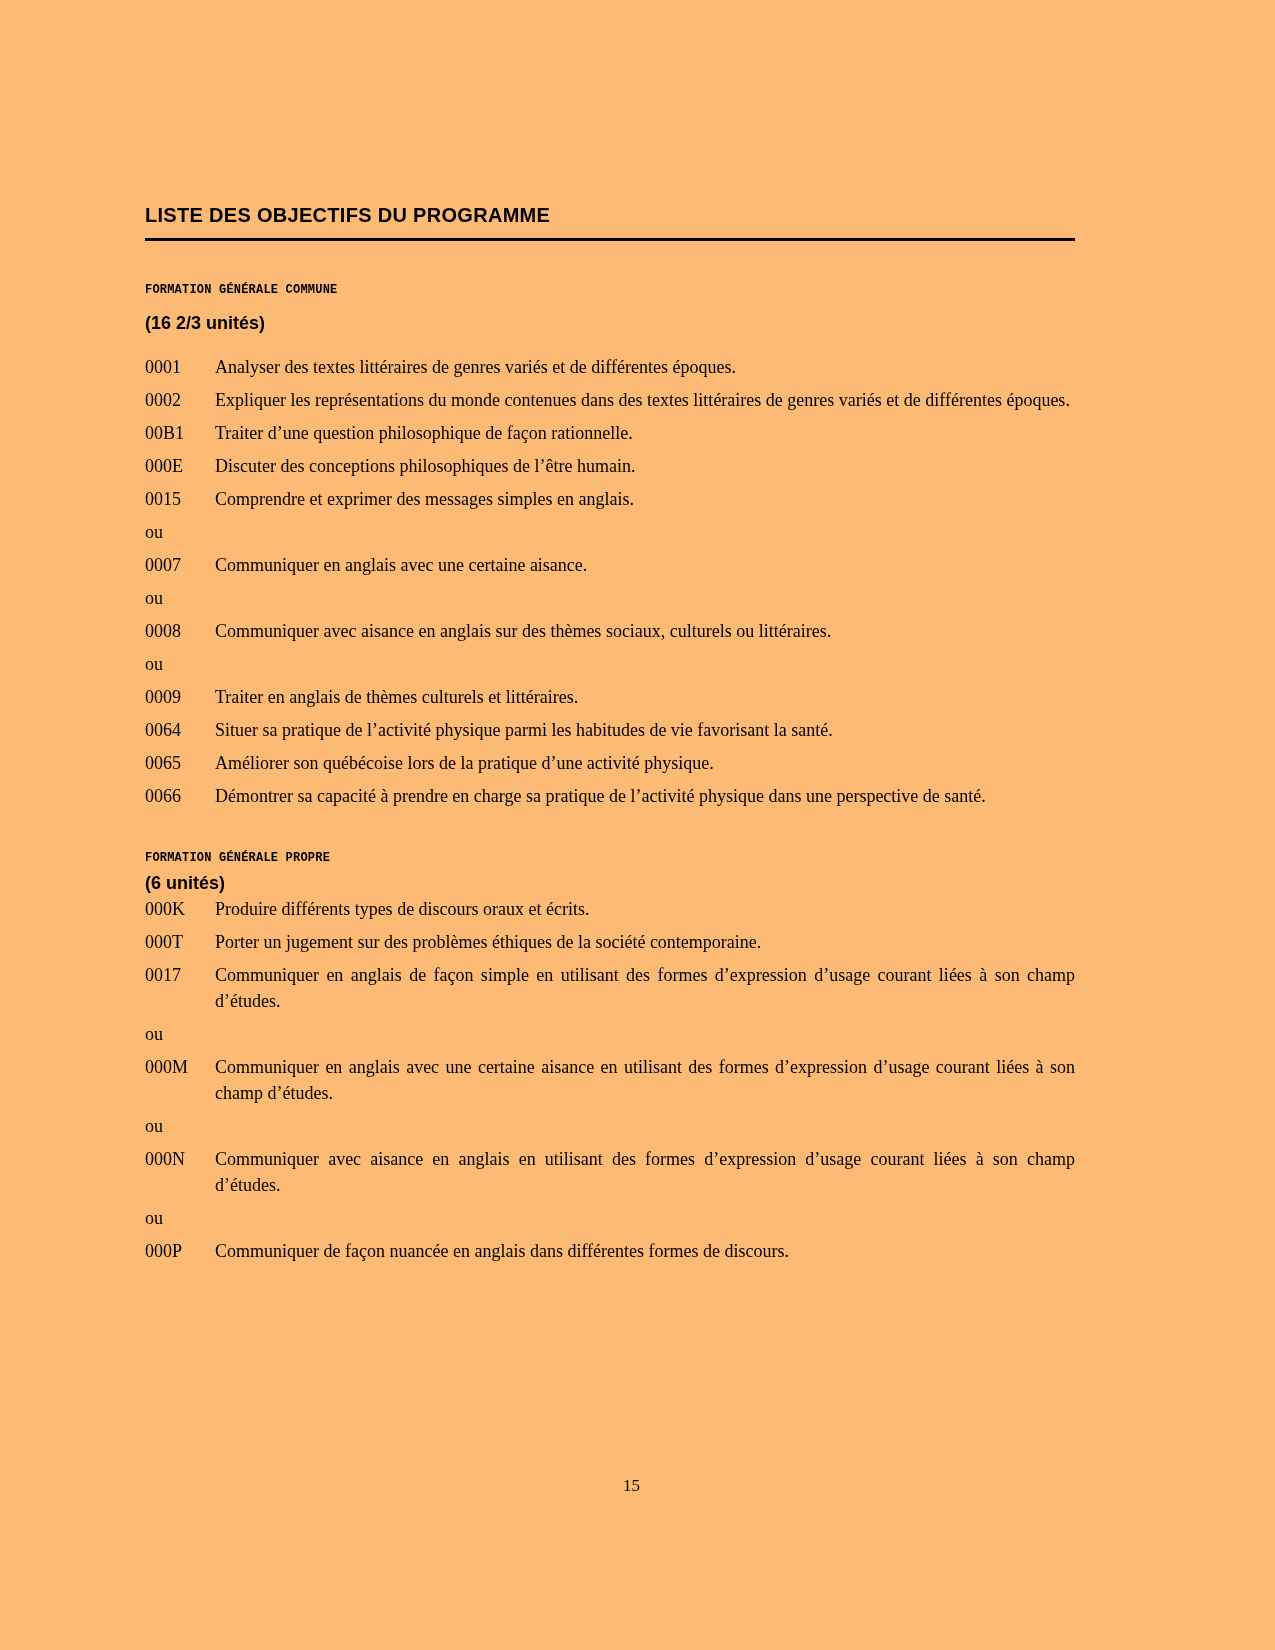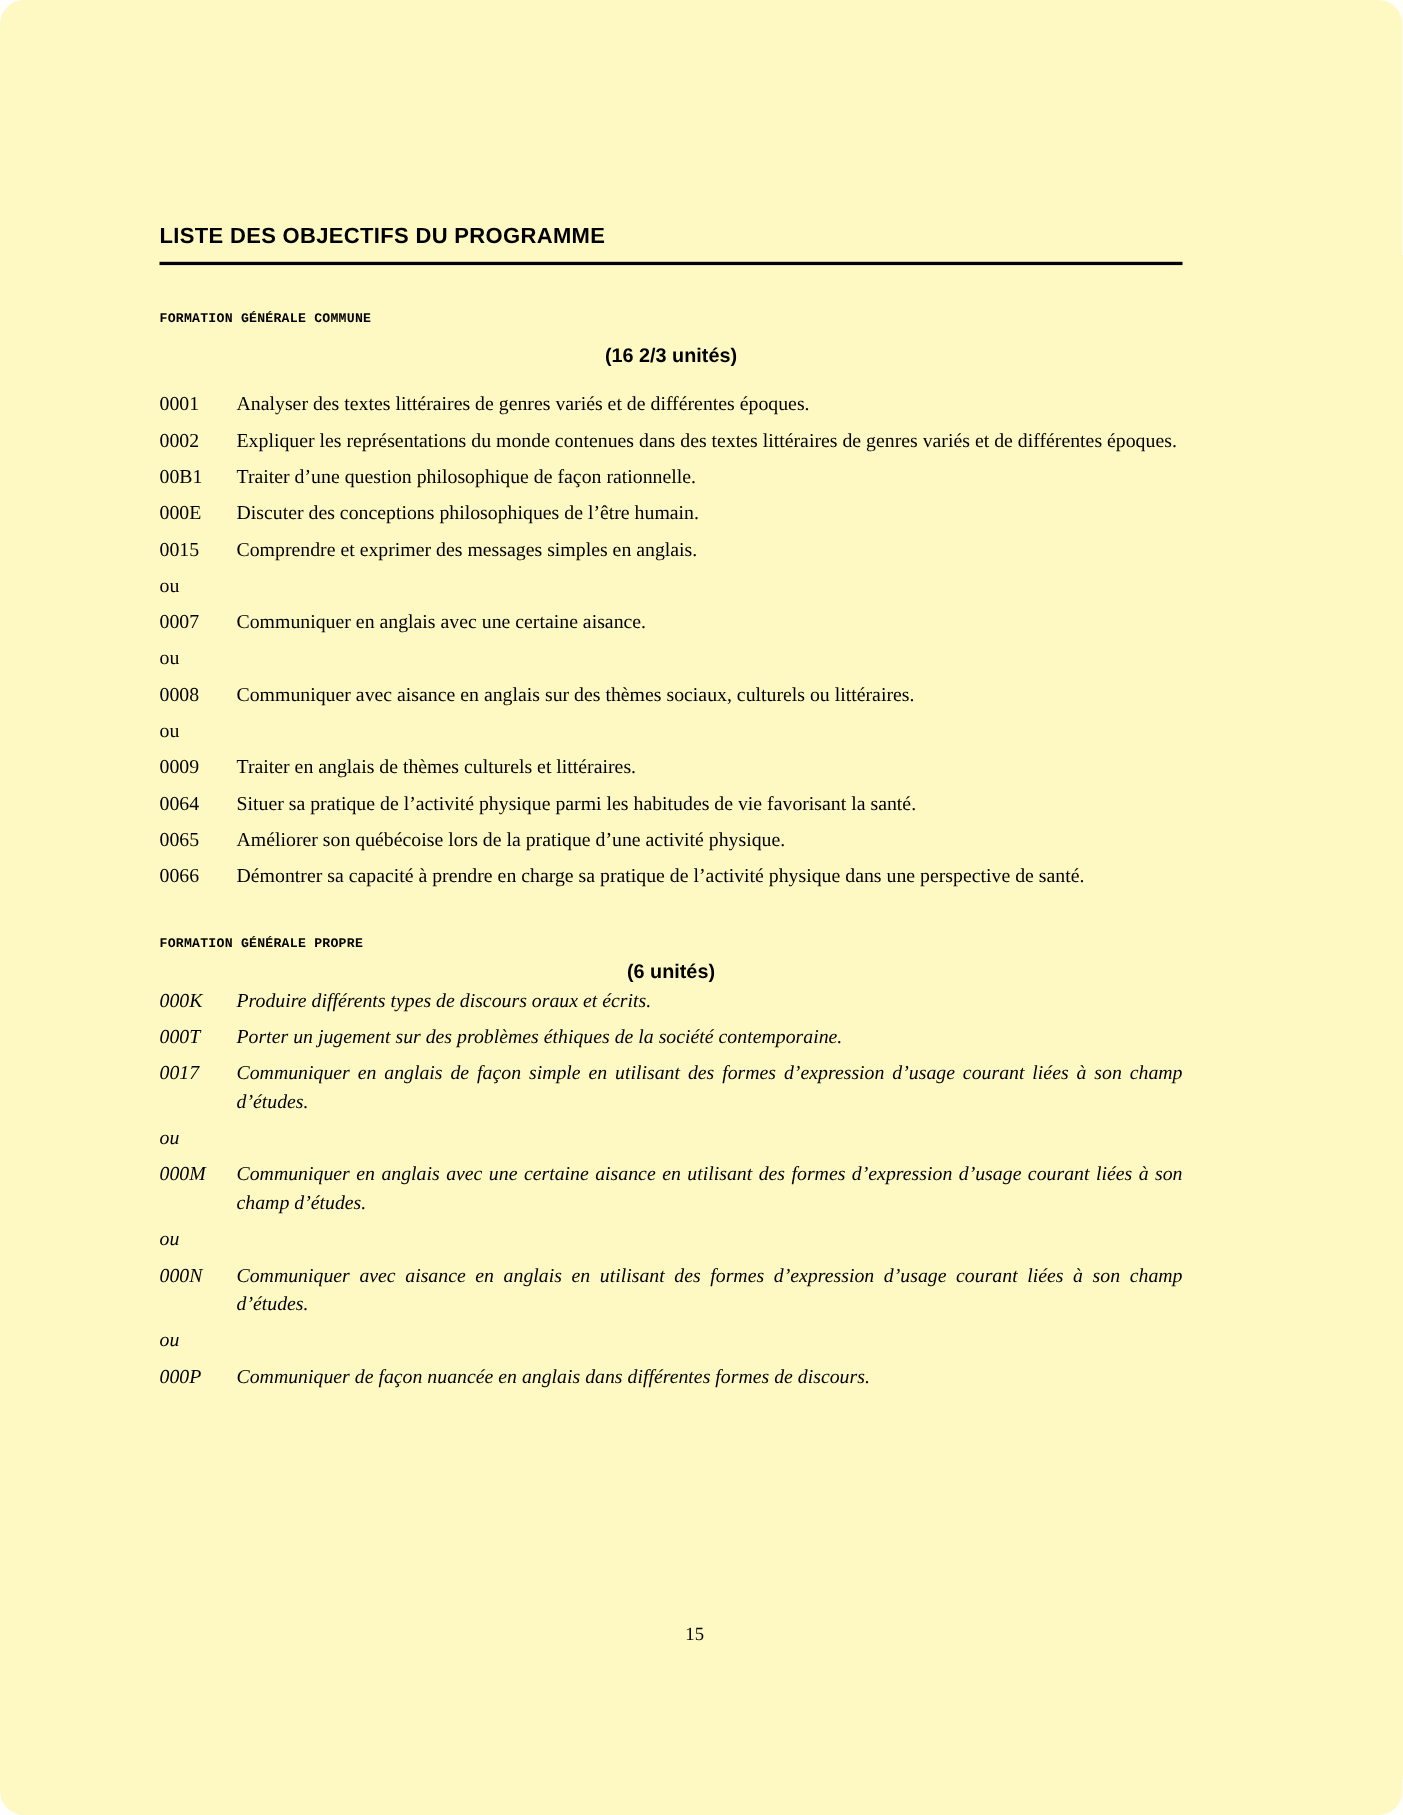--- a/index.html
+++ b/index.html
@@ -6,23 +6,22 @@
   html, body { background: #ffffff; }
   body {
     width: 1275px;
     font-family: "Liberation Serif", serif;
     color: #000000;
   }
   .page {
     position: relative;
     width: 1275px;
     height: 1650px;
-    background: #fef9c3;
+    background: #fdba74;
     overflow: hidden;
-    border-radius: 22px;
   }
   .content {
     padding: 203px 200px 0 145px; 
   }
   .doc-title {
     font-family: "Liberation Sans", sans-serif;
     font-weight: bold;
     font-size: 20px;
     line-height: 24px;
     letter-spacing: 0.3px;
@@ -38,27 +37,27 @@
     font-size: 12px;
     line-height: 19px;
     margin-top: 40px;
     letter-spacing: 0.2px;
   }
   .section-units {
     font-family: "Liberation Sans", sans-serif;
     font-weight: bold;
     font-size: 18px;
     line-height: 22px;
-    text-align: center;
+    text-align: left;
   }
   .section-0 .section-units { margin-top: 12px; }
   .section-1 .section-units { margin-top: 4px; }
   .items { margin-top: 0; }
   .section-0 .items { margin-top: 20px; }
-  .section-1 .items { margin-top: 2px; font-style: italic; }
+  .section-1 .items { margin-top: 2px; }
   .objective-row {
     display: flex;
     margin-bottom: 7px;
     font-size: 18px;
     line-height: 26px;
   }
   .objective-code {
     flex: 0 0 70px;
     width: 70px;
   }

